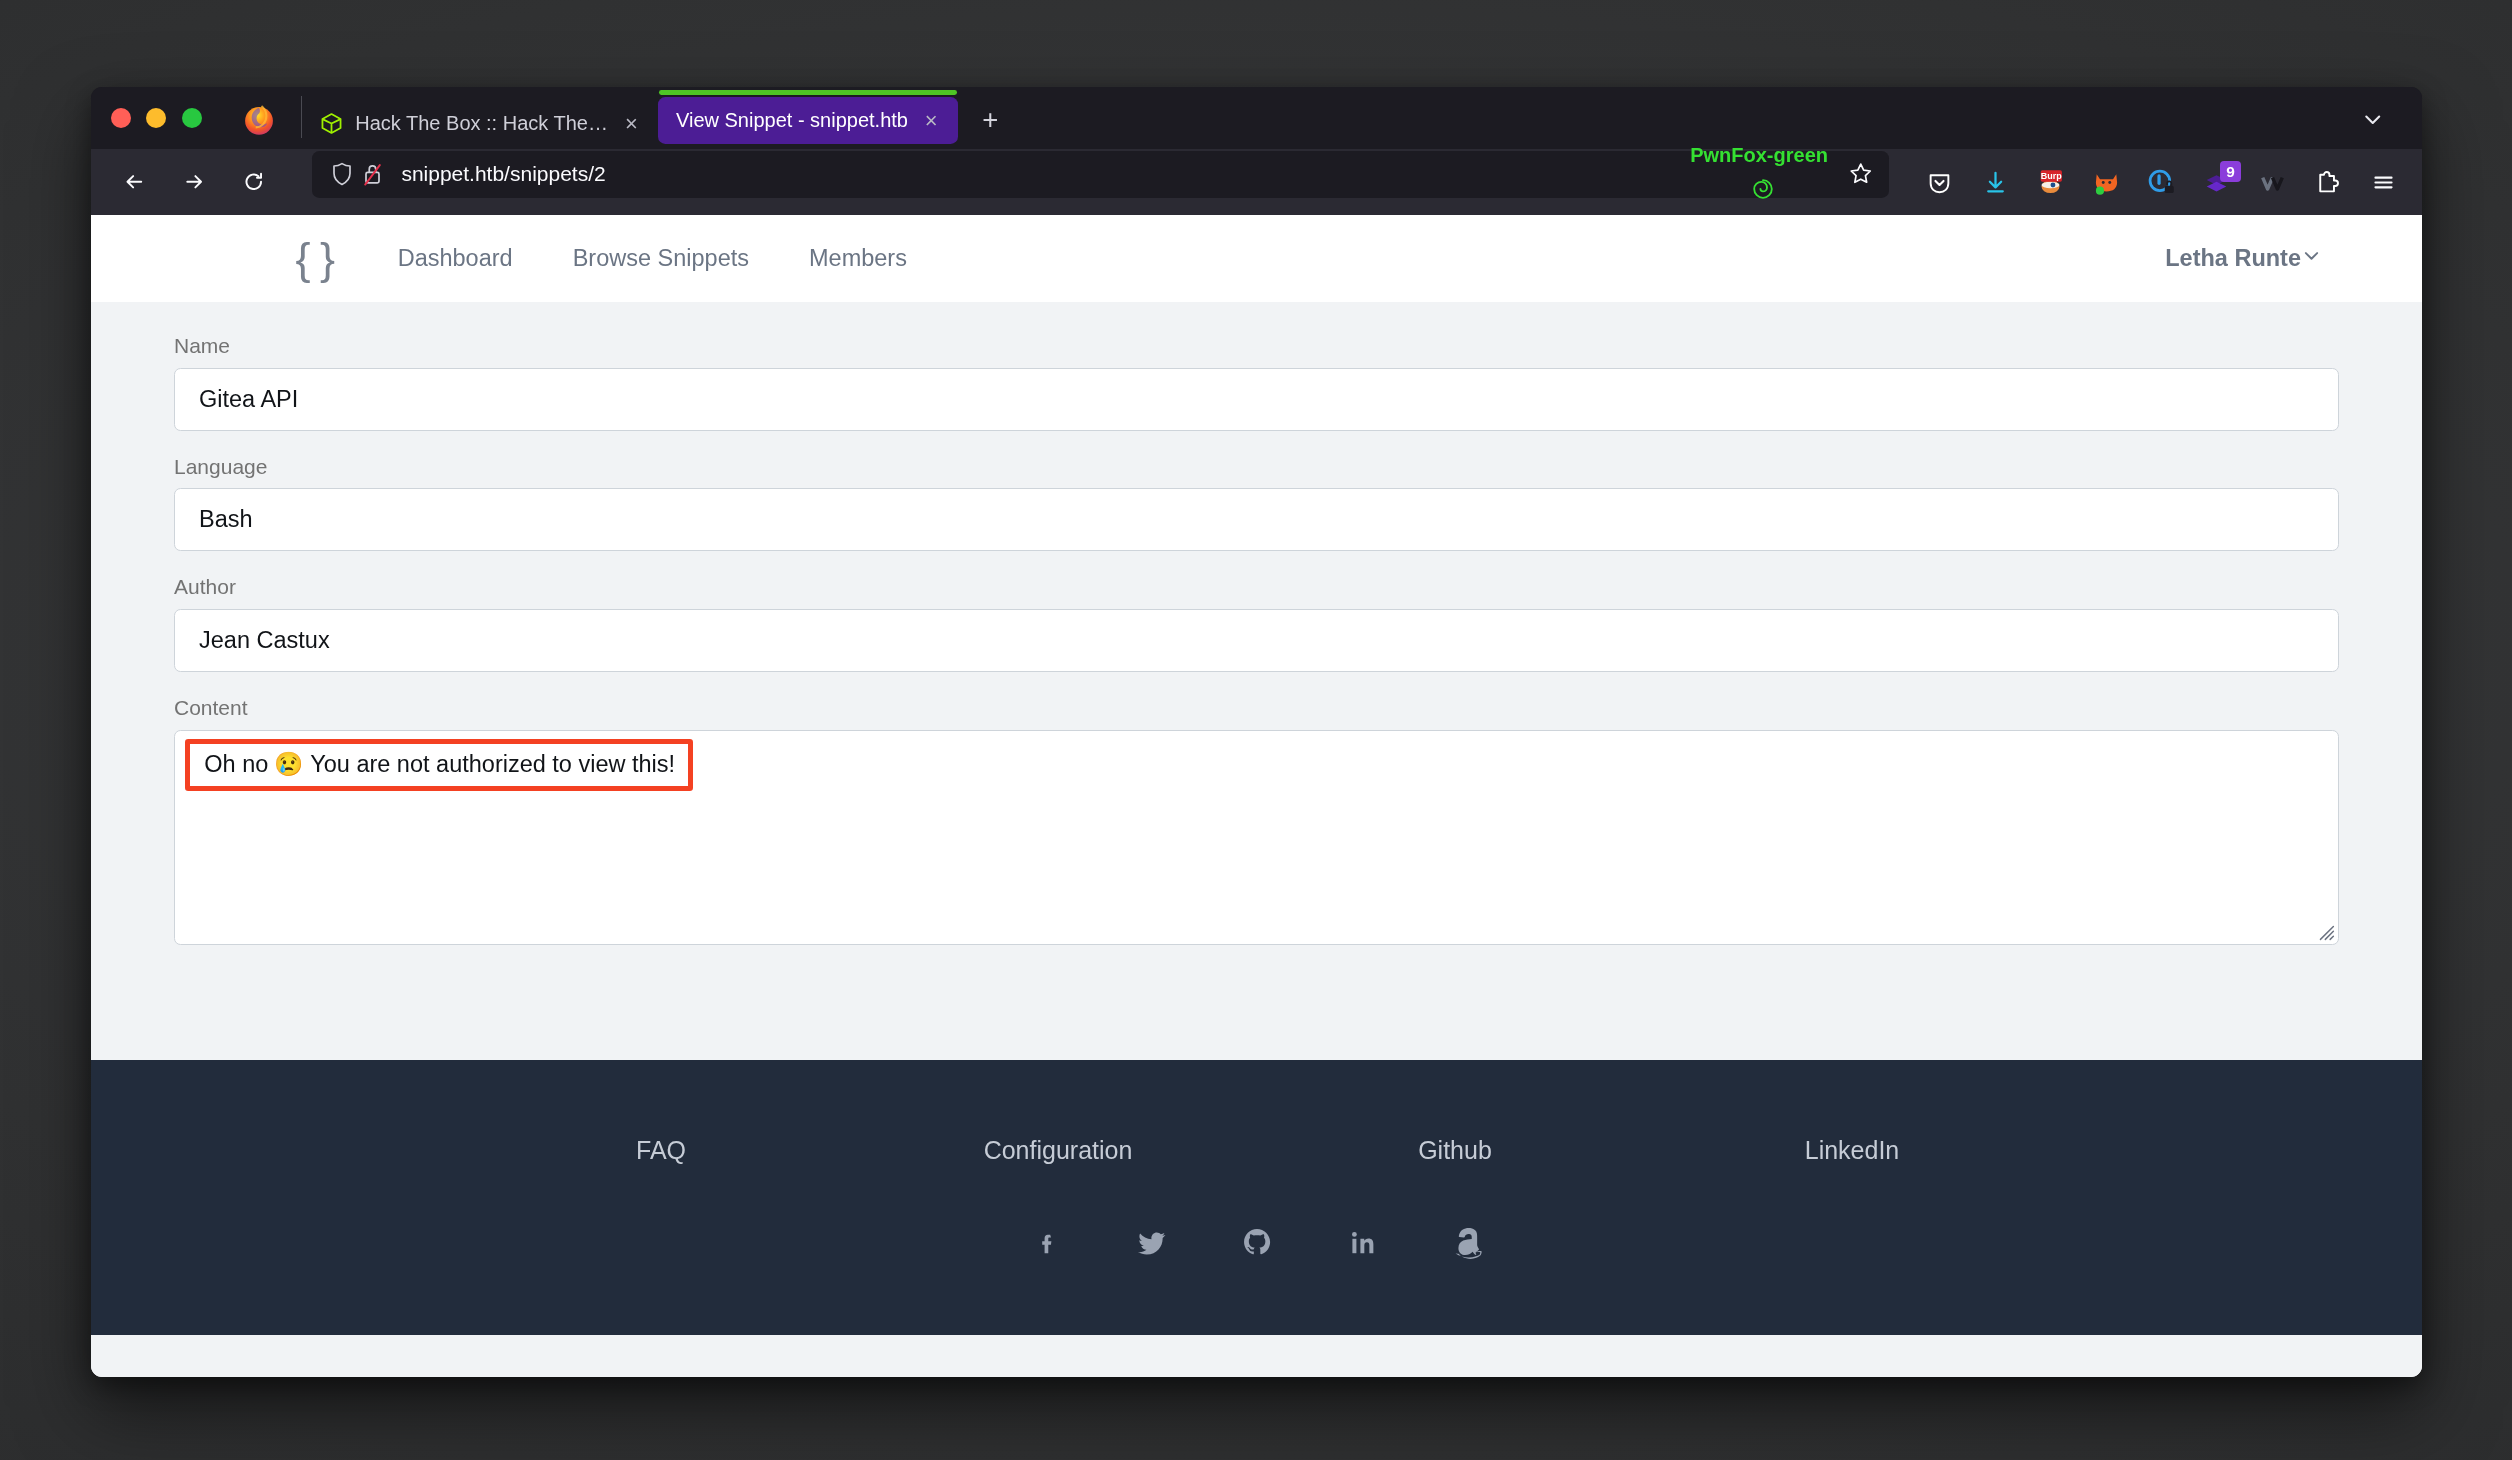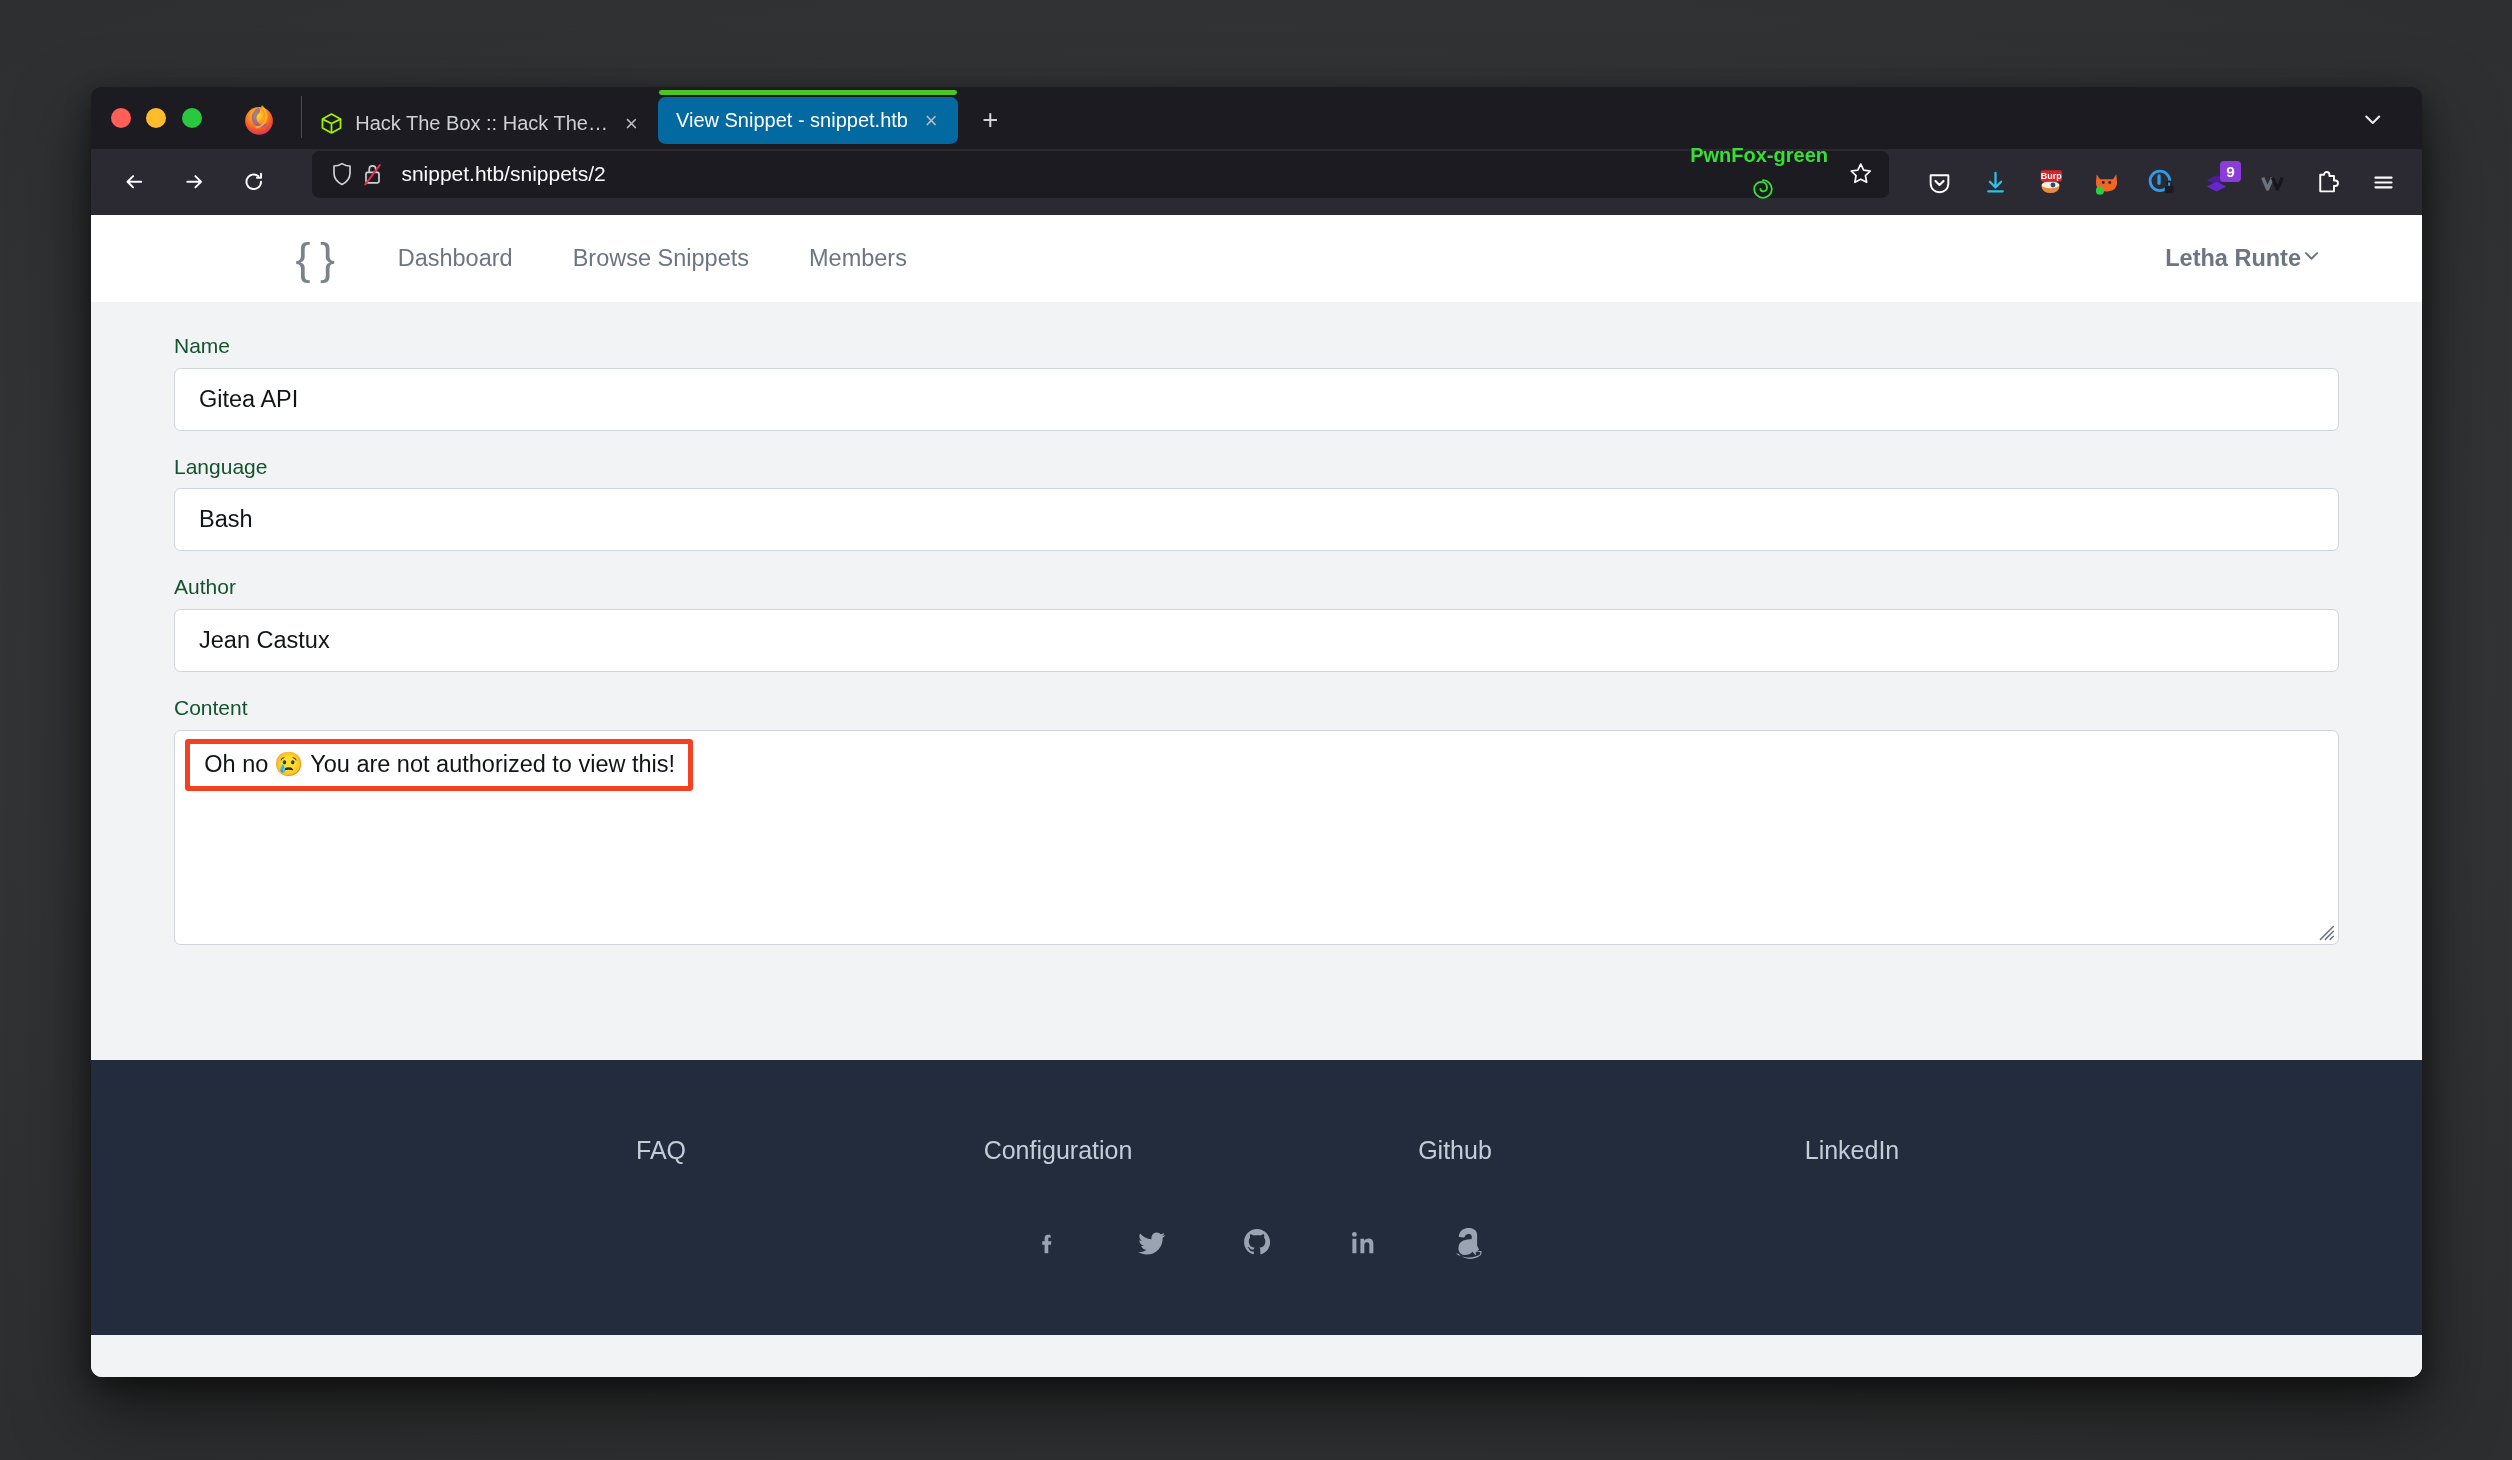--- a/index.html
+++ b/index.html
@@ -79,21 +79,21 @@
     align-items: center;
     height: 51px;
     border-radius: 7.3px 7.3px 0 0;
     padding: 0 14.6px 0 18px;
     position: relative;
     min-width: 243px;
     max-width: 356px;
   }
   .tab.inactive { background: transparent; }
   .tab.active {
-    background: #0369a1;
+    background: #4c1d95;
     border-radius: 7.3px;
     height: 47px;
     margin-bottom: 4.9px;
   }
 
   .tab-accent {
     position: absolute;
     top: -7.3px;
     left: 0.8px;
     right: 0.8px;
@@ -281,21 +281,21 @@
 
   .form-area {
     flex: 1 1 auto;
     background: #f1f3f5;
     padding: 32px 83px 0 83px;
     overflow: hidden;
   }
 
   .field { margin-bottom: 24px; }
   .field-label {
-    color: #14532d;
+    color: #737373;
     font-size: 21px;
     margin-bottom: 9.7px;
     display: block;
   }
   .field-input {
     width: 100%;
     height: 63px;
     background: #ffffff;
     border: 0.8px solid #ced4da;
     border-radius: 6.5px;

